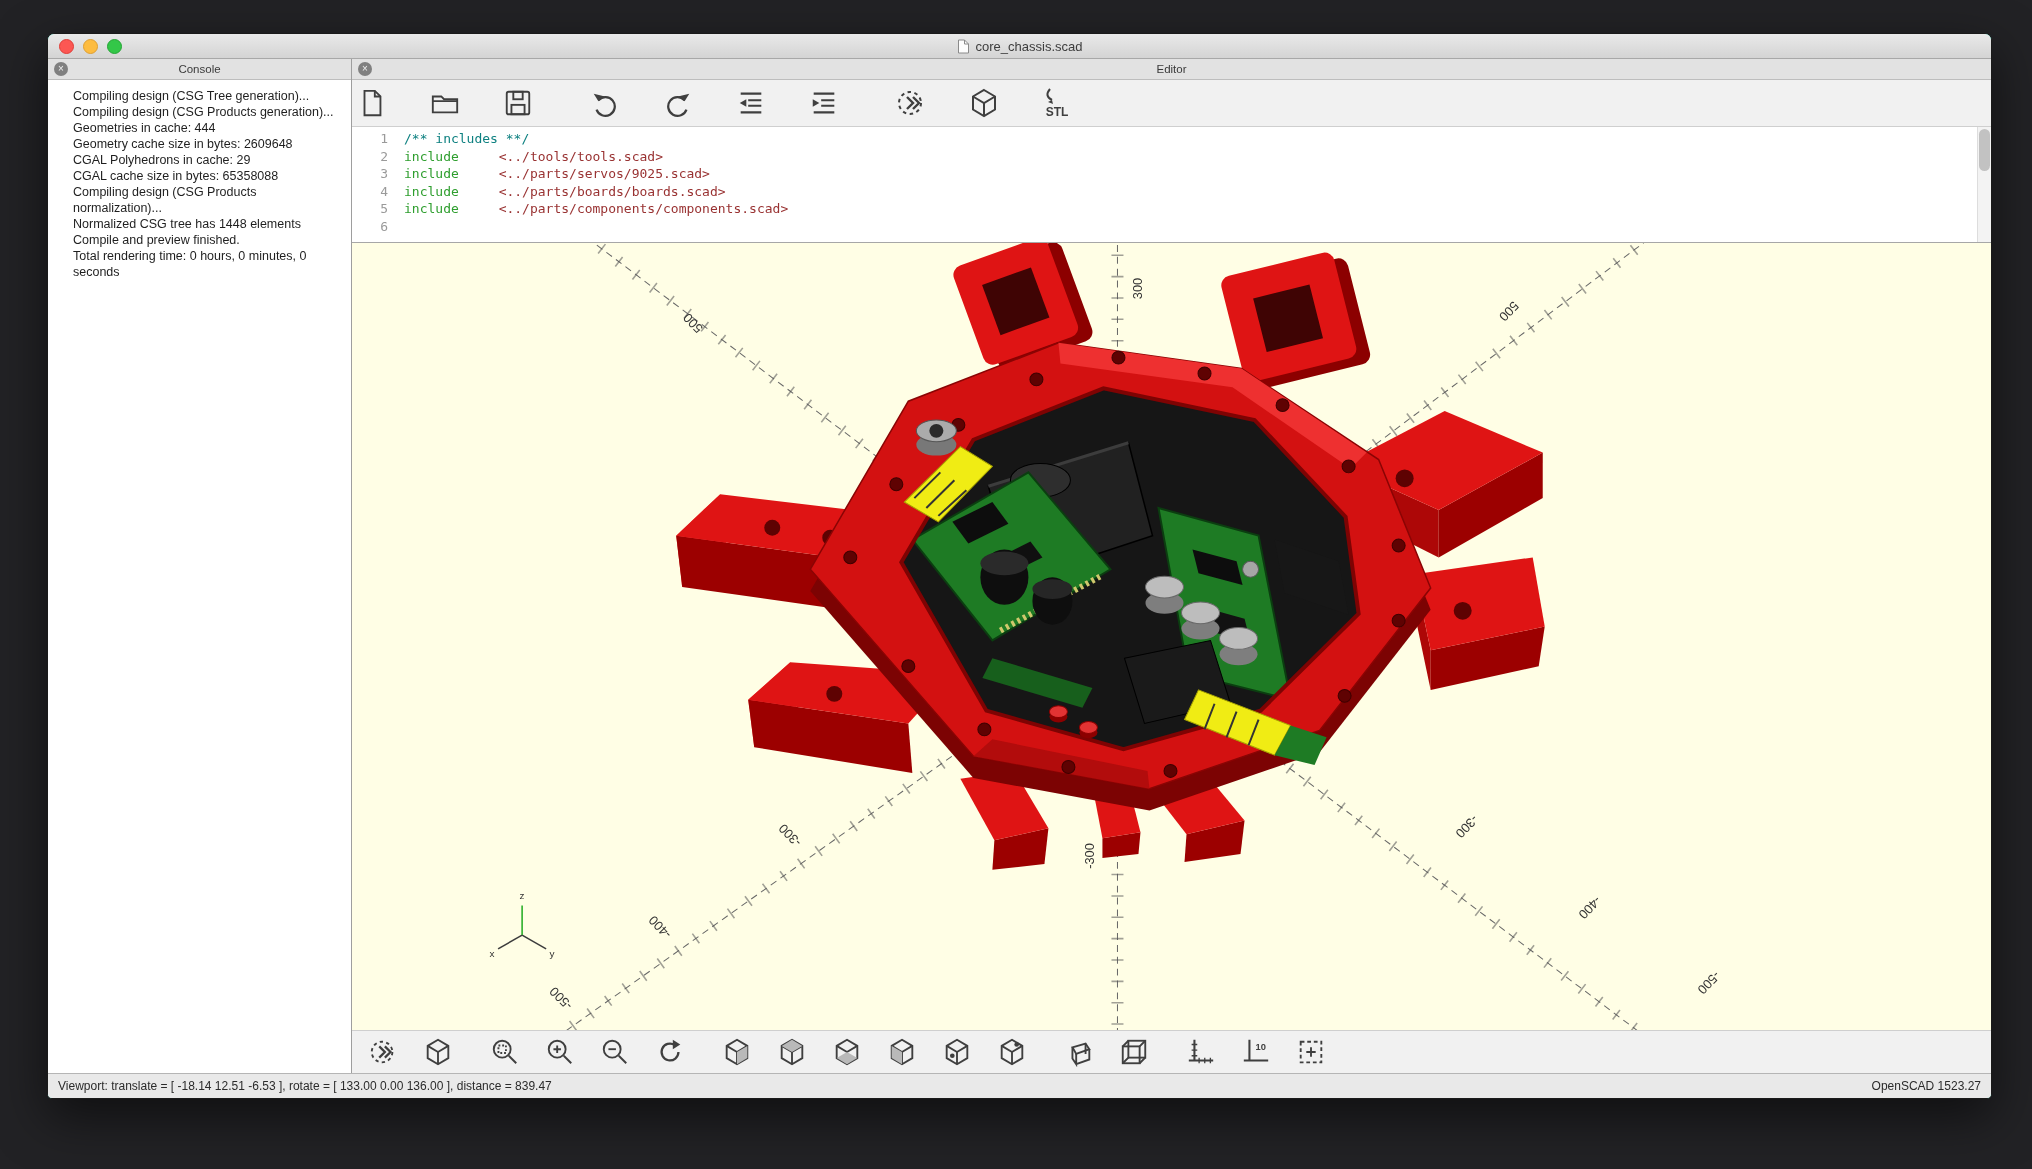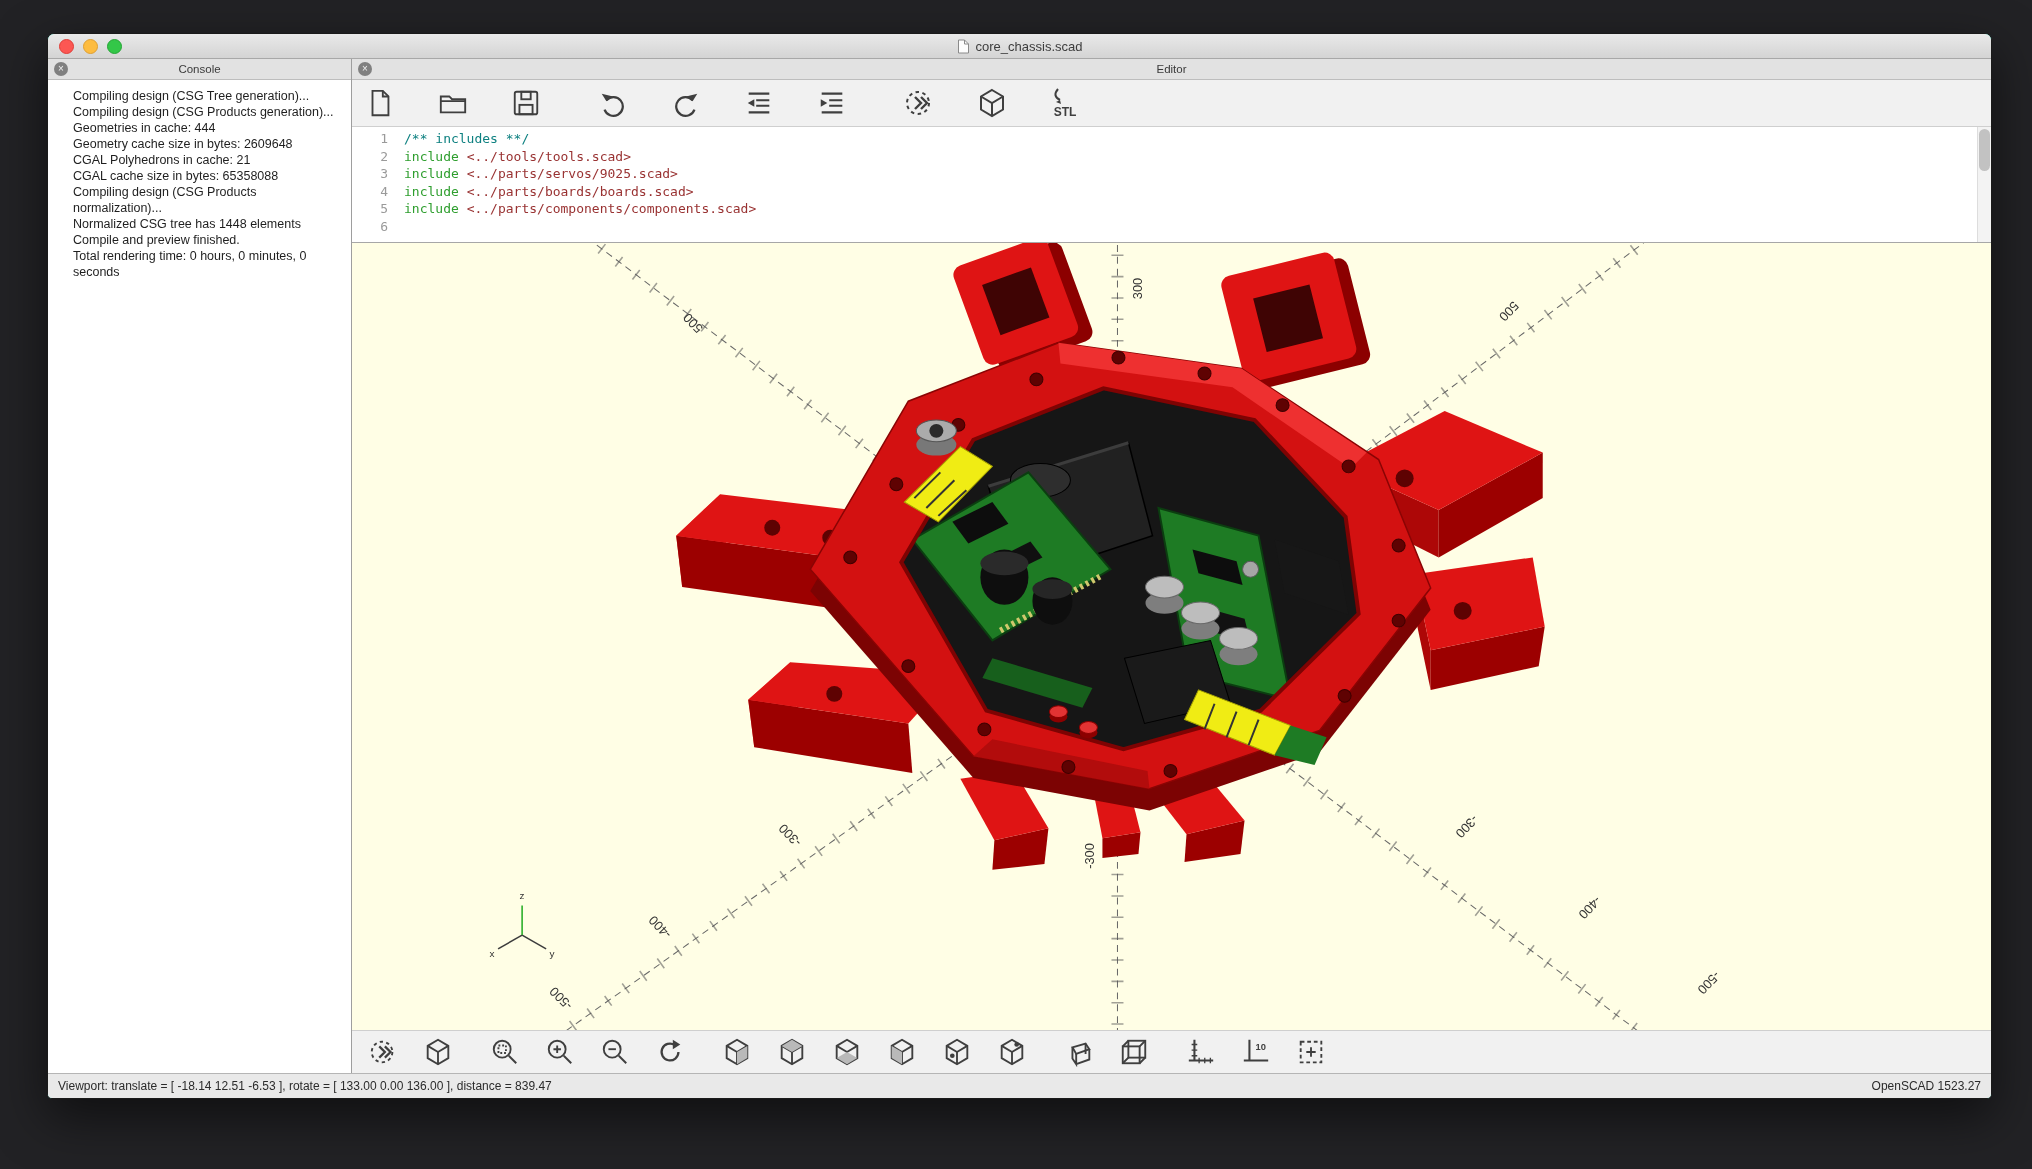--- a/index.html
+++ b/index.html
@@ -22,34 +22,34 @@
     position:relative;display:flex;align-items:center;justify-content:center;font-size:11.5px;color:#3a3a3a;}
   .panel-close{position:absolute;left:6px;top:3px;width:14px;height:14px;border-radius:50%;
     background:#808080;color:#efefef;font-size:10px;line-height:14px;text-align:center;cursor:default;}
   
   .console-col{flex:0 0 303px;display:flex;flex-direction:column;border-right:1px solid #9e9e9e;background:#fff;}
   .console-body{flex:1 1 auto;overflow:hidden;padding:8px 8px 0 9px;font-size:12.5px;line-height:16px;color:#1f1f1f;margin-left:16px;}
   .console-line{white-space:normal;word-wrap:break-word;}
   
   .editor-col{flex:1 1 auto;display:flex;flex-direction:column;min-width:0;background:#fff;}
   .toolbar{height:46px;flex:0 0 46px;background:#f1f1f1;border-bottom:1px solid #cfcfcf;
-    display:flex;align-items:center;padding-left:10px;gap:28px;}
+    display:flex;align-items:center;padding-left:2px;gap:28px;}
   .tbtn{width:36px;height:36px;margin-right:9px;display:flex;align-items:center;justify-content:center;
     border-radius:4px;color:#3f3f3f;}
   .tbtn.group{margin-left:14px;}
   .icon{display:block;color:#3f3f3f;}
   
   .code-area{height:112px;flex:0 0 112px;background:#fff;border-bottom:1px solid #a7a7a7;
     font-family:"DejaVu Sans Mono",monospace;font-size:13px;line-height:17.5px;position:relative;
     padding-top:3px;overflow:hidden;}
   .code-line{white-space:pre;display:flex;}
   .ln{width:36px;text-align:right;color:#9a9a9a;margin-right:16px;flex:0 0 36px;}
   .tok-comment{color:#0d8080;}
   .tok-keyword{color:#2e9e2e;}
-  .tok-path{color:#993232;}
+  .tok-path{color:#993232;margin-left:32px;}
   .code-scrollbar{position:absolute;right:0;top:0;bottom:0;width:13px;background:#f3f3f3;border-left:1px solid #ddd;}
   .code-thumb{position:absolute;right:1px;top:2px;width:11px;height:42px;border-radius:6px;background:#c2c2c2;}
   
   .viewport{flex:1 1 auto;position:relative;background:#fffee5;min-height:0;}
   .viewport svg{position:absolute;inset:0;width:100%;height:100%;}
   .axis-label{font-size:13px;fill:#333;text-anchor:middle;font-family:"Liberation Sans",sans-serif;}
   .triad-label{font-size:10px;fill:#333;text-anchor:middle;font-family:"Liberation Sans",sans-serif;}
   
   .btoolbar{height:42px;flex:0 0 42px;background:#f1f1f1;border-top:1px solid #cfcfcf;
     display:flex;align-items:center;padding-left:14px;}
@@ -85,21 +85,21 @@
     <div class="console-col">
       <div class="panel-header">
         <span class="panel-close">×</span>
         <span>Console</span>
       </div>
       <div class="console-body">
         <div class="console-line">Compiling design (CSG Tree generation)...</div>
         <div class="console-line">Compiling design (CSG Products generation)...</div>
         <div class="console-line">Geometries in cache: 444</div>
         <div class="console-line">Geometry cache size in bytes: 2609648</div>
-        <div class="console-line">CGAL Polyhedrons in cache: 21</div>
+        <div class="console-line">CGAL Polyhedrons in cache: 29</div>
         <div class="console-line">CGAL cache size in bytes: 65358088</div>
         <div class="console-line">Compiling design (CSG Products normalization)...</div>
         <div class="console-line">Normalized CSG tree has 1448 elements</div>
         <div class="console-line">Compile and preview finished.</div>
         <div class="console-line">Total rendering time: 0 hours, 0 minutes, 0 seconds</div>
       </div>
     </div>
 
     <div class="editor-col">
       <div class="panel-header">

